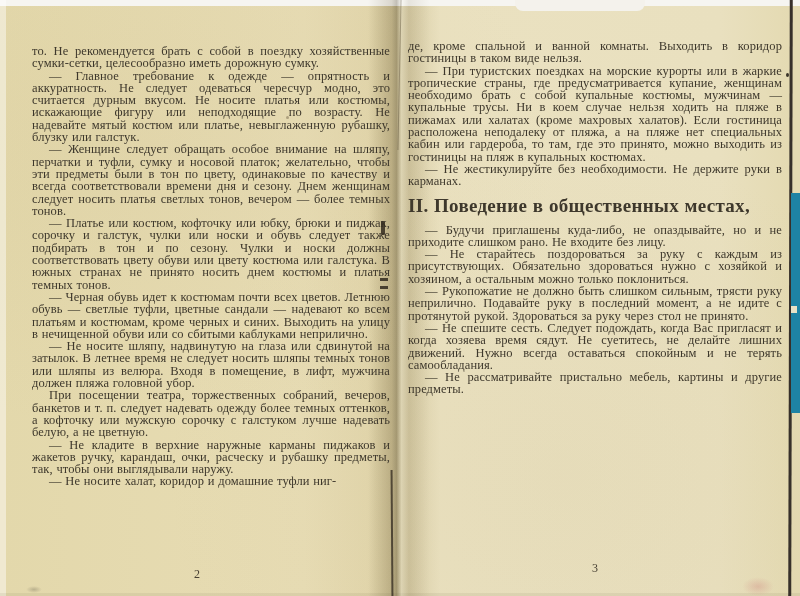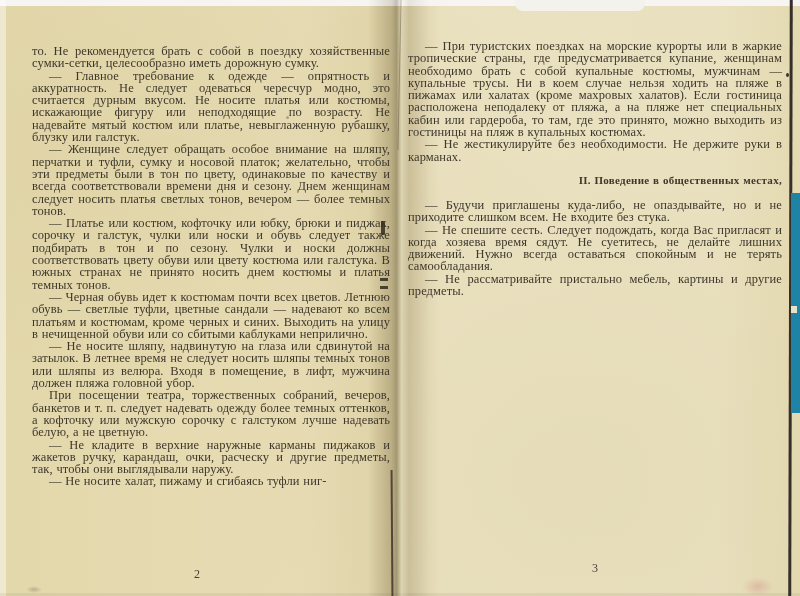--- a/index.html
+++ b/index.html
@@ -33,21 +33,21 @@
   .mark-dot{position:absolute;left:786px;top:73px;width:3px;height:4px;background:rgba(40,34,26,0.9);border-radius:50%;}
   .smudge-pink{position:absolute;left:742px;top:577px;width:32px;height:19px;background:radial-gradient(ellipse,rgba(205,130,125,0.35),rgba(205,130,125,0) 70%);}
   .smudge-grey{position:absolute;left:26px;top:586px;width:16px;height:7px;background:radial-gradient(ellipse,rgba(90,85,70,0.30),rgba(90,85,70,0) 70%);}
   .speck1{position:absolute;left:286px;top:116px;width:3px;height:3px;background:rgba(90,75,50,0.4);border-radius:50%;}
   
   .page-text{position:absolute;text-align:justify;font-size:12.5px;line-height:12.3px;letter-spacing:0.1px;word-spacing:0.5px;}
   .page-text.left{left:32px;top:45px;width:358px;}
   .page-text.right{left:408px;top:40px;width:374px;}
   p.para{margin:0;text-indent:17px;}
   p.cont{text-indent:0;}
-  .heading{text-align:right;font-weight:bold;font-size:11px;line-height:15px;margin:10px 0 11px 0;letter-spacing:0.3px;}
+  .heading{text-align:left;font-weight:bold;font-size:19px;line-height:15px;margin:10px 0 11px 0;letter-spacing:0.3px;}
   .pagenum{position:absolute;font-size:12px;color:#474033;}
   .pagenum.p2{left:194px;top:567px;}
   .pagenum.p3{left:592px;top:561px;}
 </style>
 </head>
 <body>
 
 <div class="scan">
 
   <div class="edge-top"></div>
@@ -60,34 +60,37 @@
   <div class="gutter-line"></div>
 
   <div class="page-text left">
     <p class="para cont">то. Не рекомендуется брать с собой в поездку хозяйственные сумки-сетки, целесообразно иметь дорожную сумку.</p>
     <p class="para">— Главное требование к одежде — опрятность и аккуратность. Не следует одеваться чересчур модно, это считается дурным вкусом. Не носите платья или костюмы, искажающие фигуру или неподходящие по возрасту. Не надевайте мятый костюм или платье, невыглаженную рубашку, блузку или галстук.</p>
     <p class="para">— Женщине следует обращать особое внимание на шляпу, перчатки и туфли, сумку и носовой платок; желательно, чтобы эти предметы были в тон по цвету, одинаковые по качеству и всегда соответствовали времени дня и сезону. Днем женщинам следует носить платья светлых тонов, вечером — более темных тонов.</p>
     <p class="para">— Платье или костюм, кофточку или юбку, брюки и пиджак, сорочку и галстук, чулки или носки и обувь следует также подбирать в тон и по сезону. Чулки и носки должны соответствовать цвету обуви или цвету костюма или галстука. В южных странах не принято носить днем костюмы и платья темных тонов.</p>
     <p class="para">— Черная обувь идет к костюмам почти всех цветов. Летнюю обувь — светлые туфли, цветные сандали — надевают ко всем платьям и костюмам, кроме черных и синих. Выходить на улицу в нечищенной обуви или со сбитыми каблуками неприлично.</p>
     <p class="para">— Не носите шляпу, надвинутую на глаза или сдвинутой на затылок. В летнее время не следует носить шляпы темных тонов или шляпы из велюра. Входя в помещение, в лифт, мужчина должен пляжа головной убор.</p>
     <p class="para">При посещении театра, торжественных собраний, вечеров, банкетов и т. п. следует надевать одежду более темных оттенков, а кофточку или мужскую сорочку с галстуком лучше надевать белую, а не цветную.</p>
-    <p class="para">— Не кладите в верхние наружные карманы пиджаков и жакетов ручку, карандаш, очки, расческу и другие предметы, так, чтобы они выглядывали наружу.</p>
-    <p class="para">— Не носите халат, пижаму и сгибаясь туфли ниг-</p>
+    <p class="para">— Не кладите в верхние наружные карманы пиджаков и жакетов ручку, карандаш, очки, расческу и рубашку предметы, так, чтобы они выглядывали наружу.</p>
+    <p class="para">— Не носите халат, коридор и домашние туфли ниг-</p>
   </div>
   <div class="pagenum p2">2</div>
 
   <div class="page-text right">
+    <p class="para cont">де, кроме спальной и ванной комнаты. Выходить в коридор гостиницы в таком виде нельзя.</p>
     <p class="para">— При туристских поездках на морские курорты или в жаркие тропические страны, где предусматривается купание, женщинам необходимо брать с собой купальные костюмы, мужчинам — купальные трусы. Ни в коем случае нельзя ходить на пляже в пижамах или халатах (кроме махровых халатов). Если гостиница расположена неподалеку от пляжа, а на пляже нет специальных кабин или гардероба, то там, где это принято, можно выходить из гостиницы на пляж в купальных костюмах.</p>
     <p class="para">— Не жестикулируйте без необходимости. Не держите руки в карманах.</p>
 
     <div class="heading">
       <div>II. Поведение в общественных местах,</div>
     </div>
 
-    <p class="para">— Будучи приглашены куда-либо, не опаздывайте, но и не приходите слишком всем. Не входите без стука.</p>
+    <p class="para">— Будучи приглашены куда-либо, не опаздывайте, но и не приходите слишком рано. Не входите без лицу.</p>
+    <p class="para">— Не старайтесь поздороваться за руку с каждым из присутствующих. Обязательно здороваться нужно с хозяйкой и хозяином, а остальным можно только поклониться.</p>
+    <p class="para">— Рукопожатие не должно быть слишком сильным, трясти руку неприлично. Подавайте руку в последний момент, а не идите с протянутой рукой. Здороваться за руку через стол не принято.</p>
     <p class="para">— Не спешите сесть. Следует подождать, когда Вас пригласят и когда хозяева время сядут. Не суетитесь, не делайте лишних движений. Нужно всегда оставаться спокойным и не терять самообладания.</p>
     <p class="para">— Не рассматривайте пристально мебель, картины и другие предметы.</p>
   </div>
   <div class="pagenum p3">3</div>
 
   <div class="spine-line"></div>
   <div class="cover-teal"></div>
   <div class="cover-teal-tick"></div>
 
   <div class="mark-vdash"></div>

